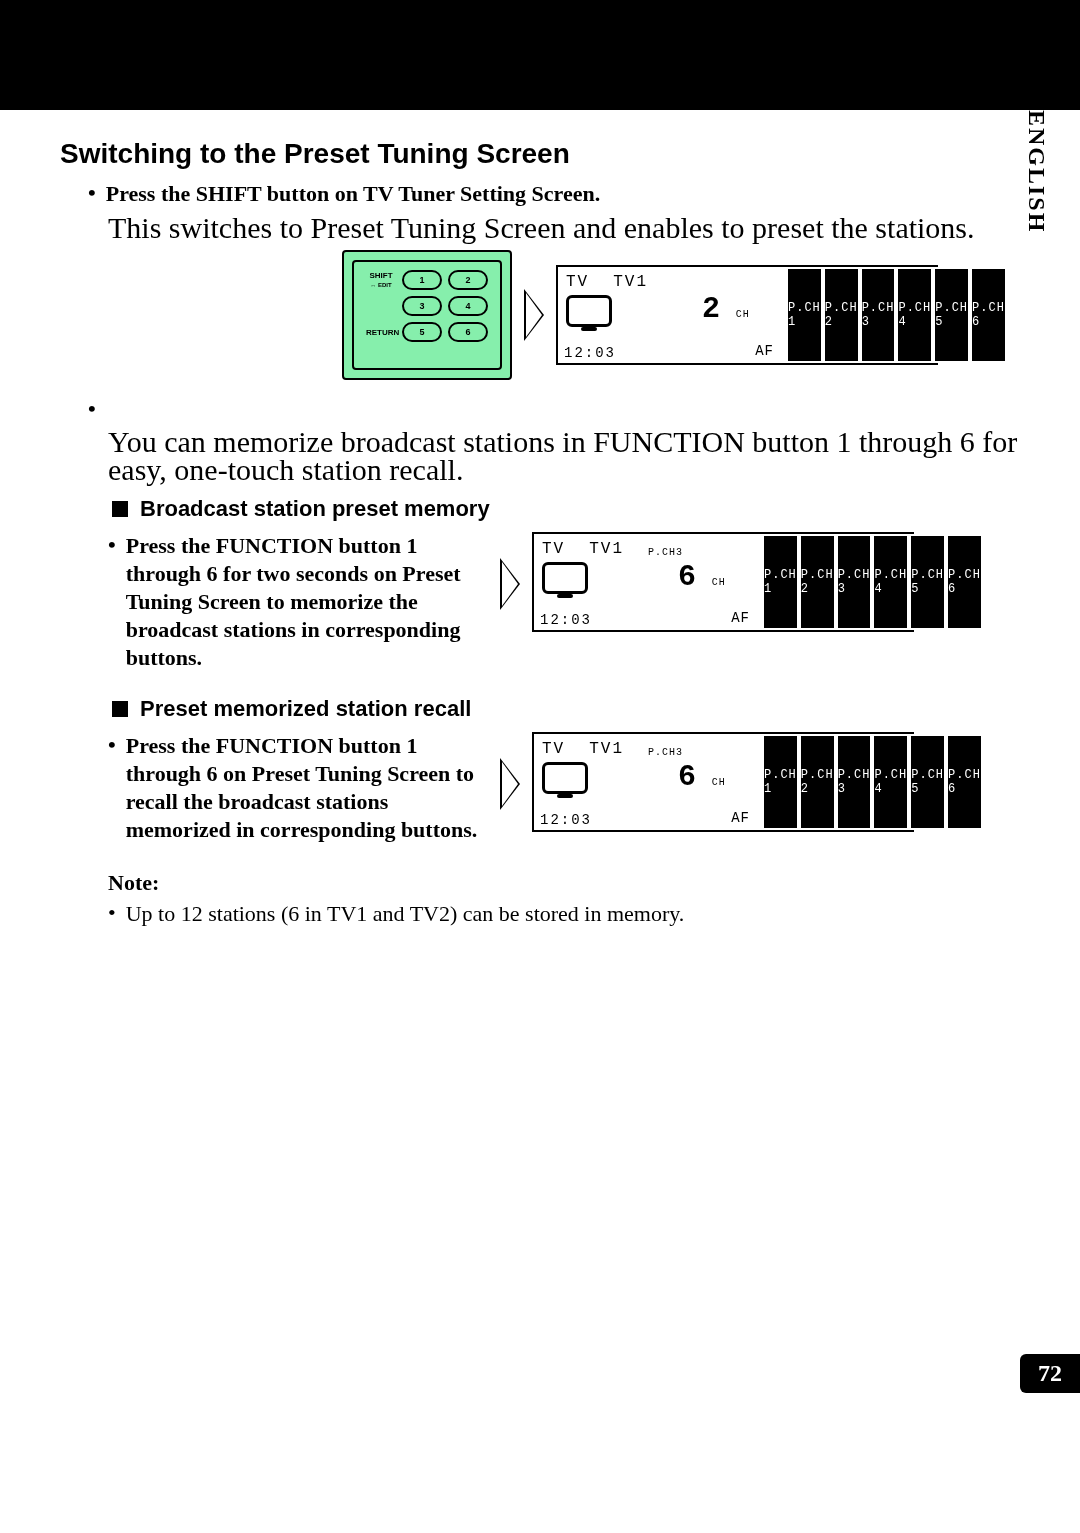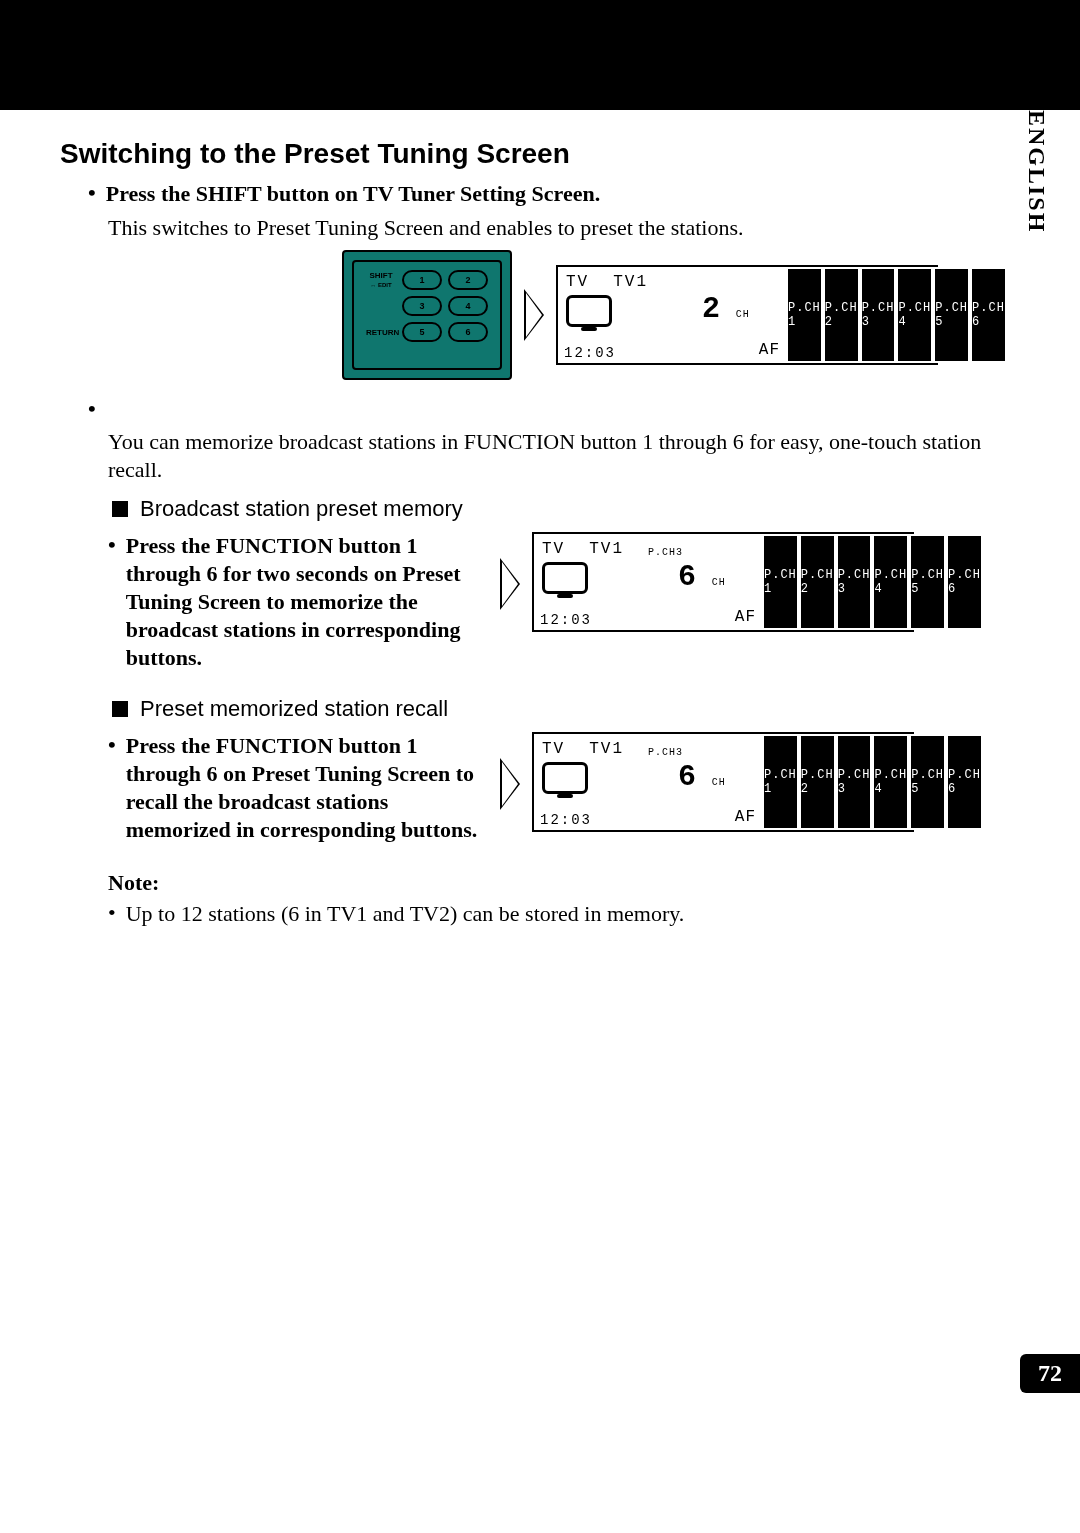--- a/index.html
+++ b/index.html
@@ -53,30 +53,30 @@
     font-size: 22px;
     line-height: 28px;
   }
   .bullet-normal {
     font-family: "Times New Roman", Times, serif;
     font-size: 22px;
     line-height: 28px;
   }
   .body-text {
     font-family: "Times New Roman", Times, serif;
-    font-size: 22px;
+    font-size: 30px;
     margin-left: 48px;
     line-height: 28px;
   }
   .sub-square-heading {
     display: flex;
     align-items: center;
     margin: 12px 0 6px 28px;
     font-family: Arial, Helvetica, sans-serif;
-    font-weight: normal;
+    font-weight: bold;
     font-size: 22px;
     padding-left: 24px;
   }
   .black-square {
     width: 16px;
     height: 16px;
     background: #000;
     margin-right: 12px;
     flex-shrink: 0;
   }
@@ -116,21 +116,21 @@
     border-top: 22px solid transparent;
     border-bottom: 22px solid transparent;
     border-left: 16px solid #fff;
   }
   
   .remote {
     width: 170px;
     height: 130px;
     border: 2px solid #000;
     border-radius: 4px;
-    background: #0f766e;
+    background: #86efac;
     position: relative;
     padding: 8px;
     box-sizing: border-box;
   }
   .remote .inner {
     border: 2px solid #000;
     border-radius: 4px;
     width: 100%;
     height: 100%;
     padding: 8px 6px;
@@ -240,24 +240,24 @@
     margin-left: 4px;
   }
   .lcd-time {
     font-size: 14px;
     letter-spacing: 2px;
     position: absolute;
     bottom: 2px;
     left: 6px;
   }
   .lcd-af {
-    font-size: 16px;
+    font-size: 14px;
     position: absolute;
     bottom: 4px;
-    right: 6px;
+    right: 12px;
     letter-spacing: 1px;
   }
   .note-heading {
     font-family: "Times New Roman", Times, serif;
     font-weight: bold;
     font-size: 22px;
     margin: 20px 0 4px 48px;
   }
   .note-bullet {
     display: flex;

